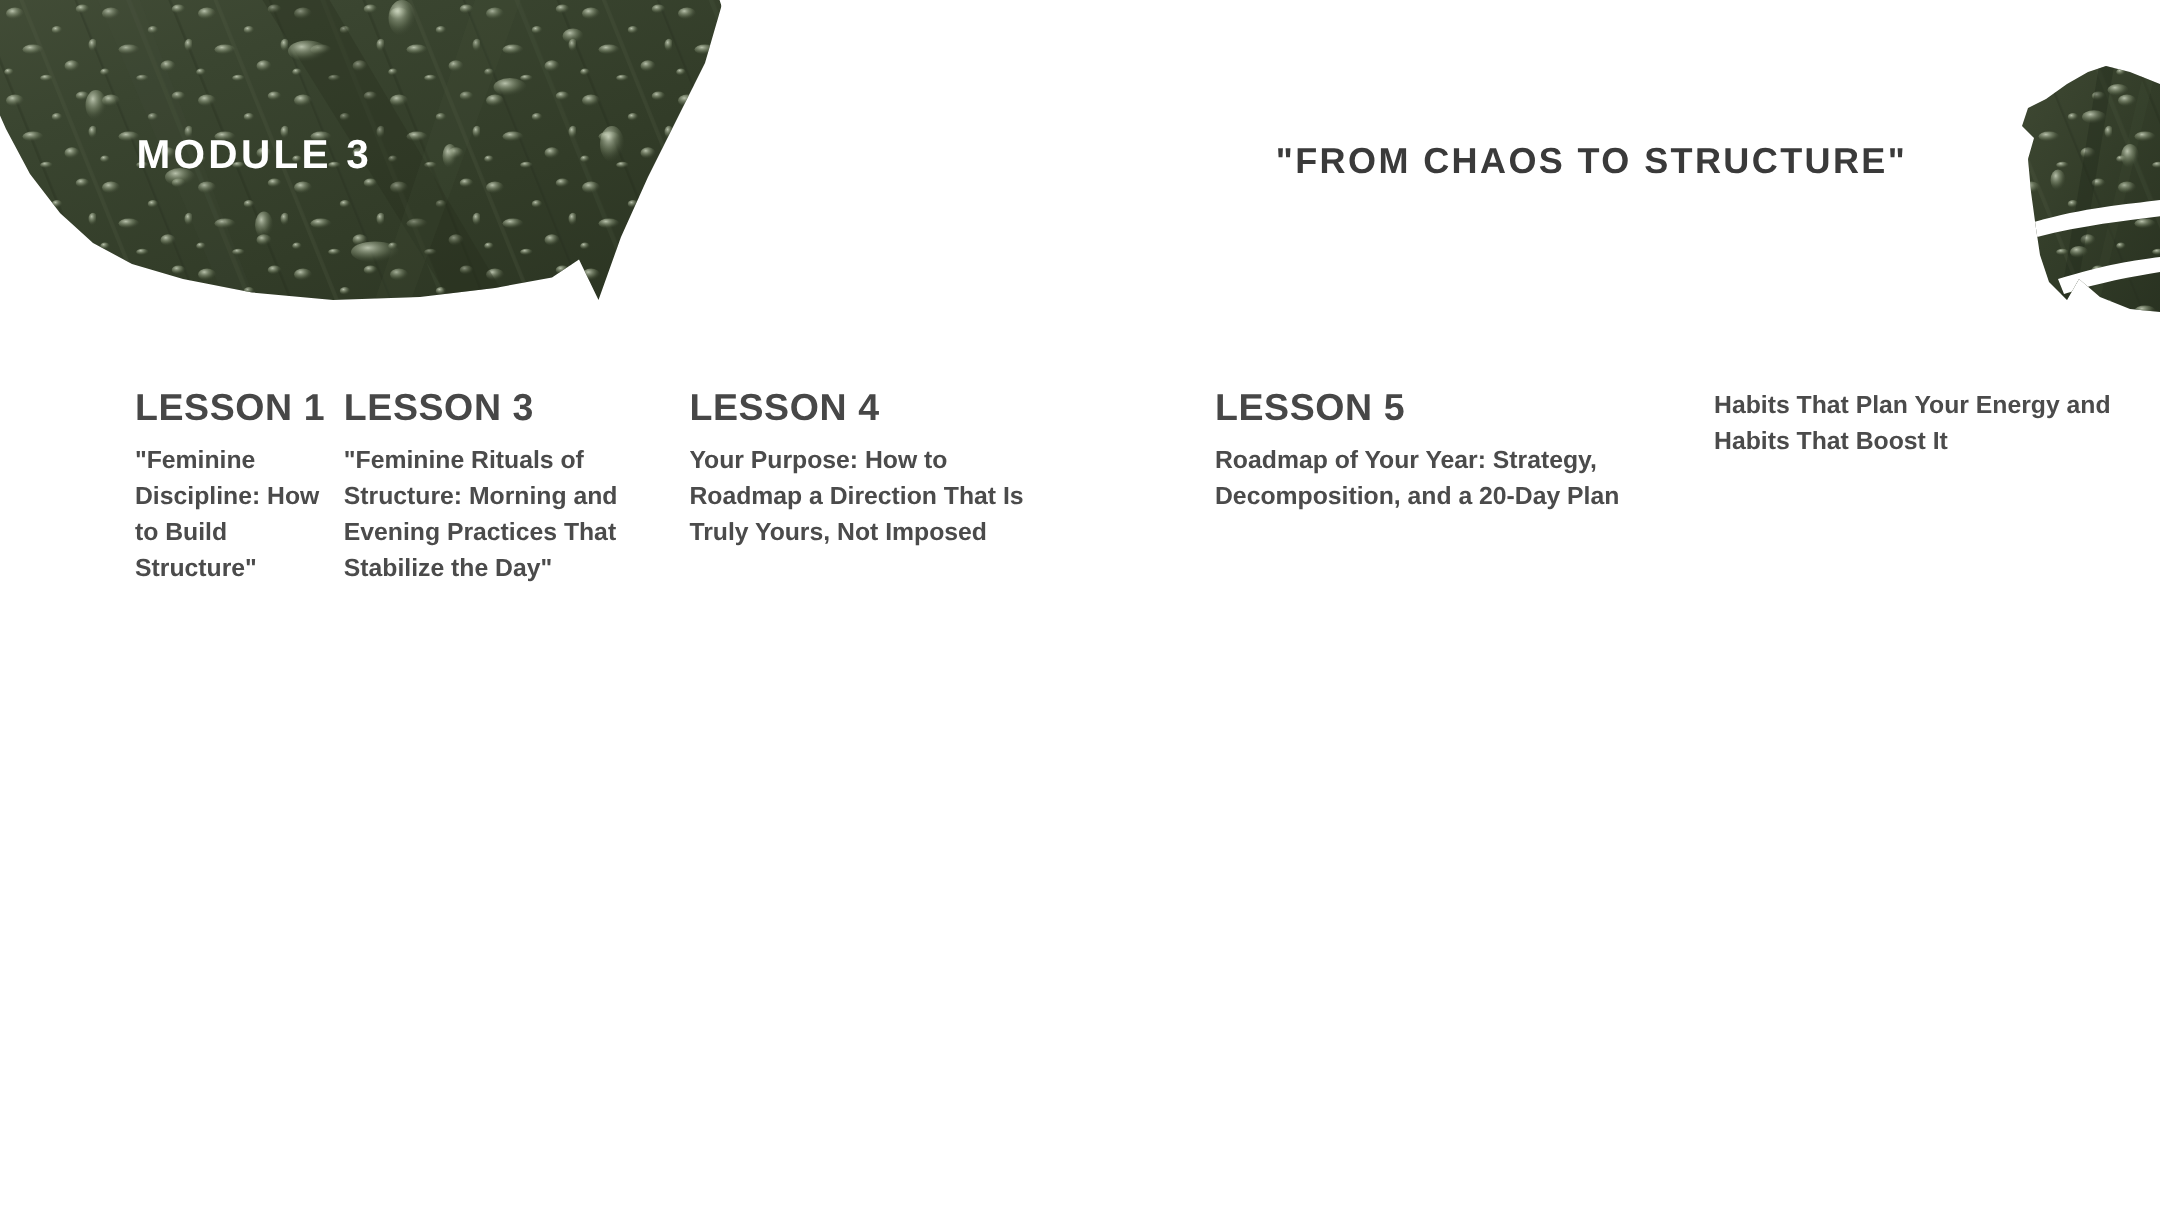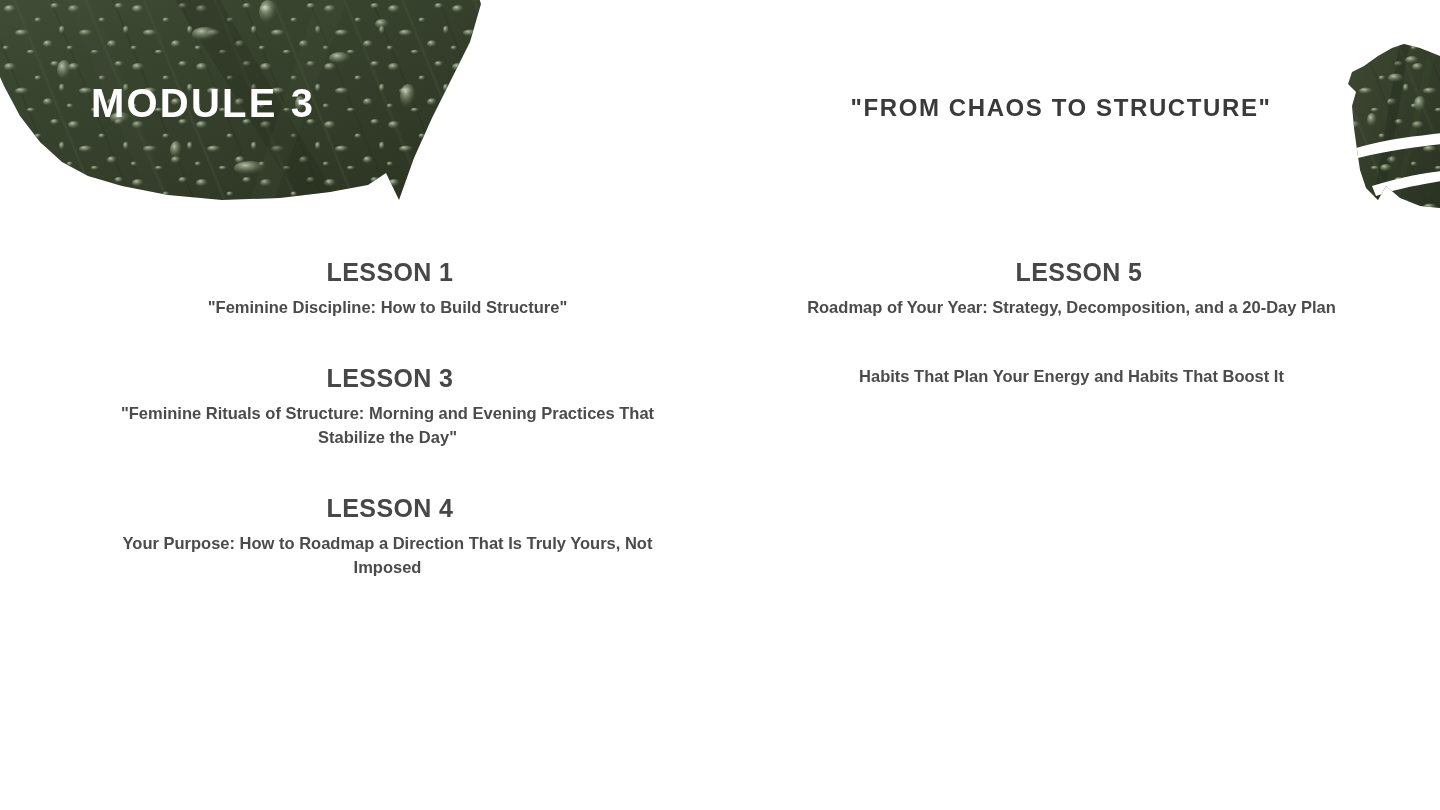--- a/index.html
+++ b/index.html
@@ -34,21 +34,21 @@
     position: absolute;
     left: 91px;
     top: 79px;
     width: 420px;
     height: 52px;
     z-index: 5;
   }
   .module-title {
     margin: 0;
     font-family: "Liberation Sans", sans-serif;
-    font-size: 40px;
+    font-size: 27px;
     font-weight: bold;
     letter-spacing: 2.2px;
     line-height: 48px;
     color: #ffffff;
     text-transform: uppercase;
     white-space: nowrap;
   }
 
   .slide-heading {
     position: absolute;
@@ -73,25 +73,24 @@
   .lessons {
     position: absolute;
     left: 0;
     top: 258px;
     width: 1440px;
     display: flex;
     z-index: 4;
   }
   .lesson-column {
     display: flex;
-    flex-direction: column;
-    text-align: center;
+    flex-direction: row;
   }
   .lesson-column.left  { margin-left: 90px; width: 600px; }
-  .lesson-column.right { margin-left: 89px; width: 600px; }
+  .lesson-column.right { margin-left: 120px; width: 600px; }
 
   .lesson-item {
     margin-bottom: 45px;
   }
   .lesson-item:last-child { margin-bottom: 0; }
 
   .lesson-label {
     margin: 0 0 9px 0;
     font-size: 25px;
     font-weight: bold;

